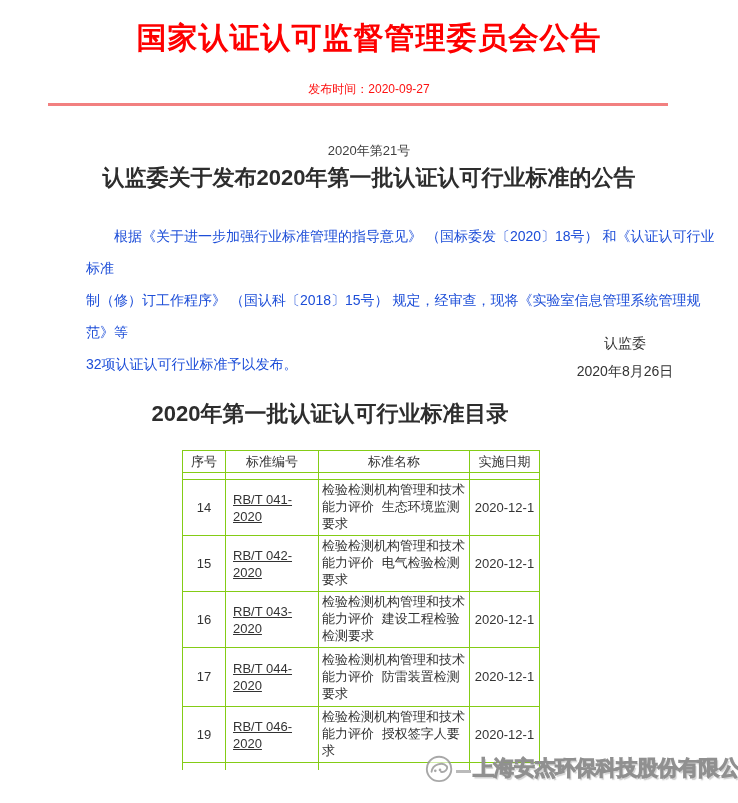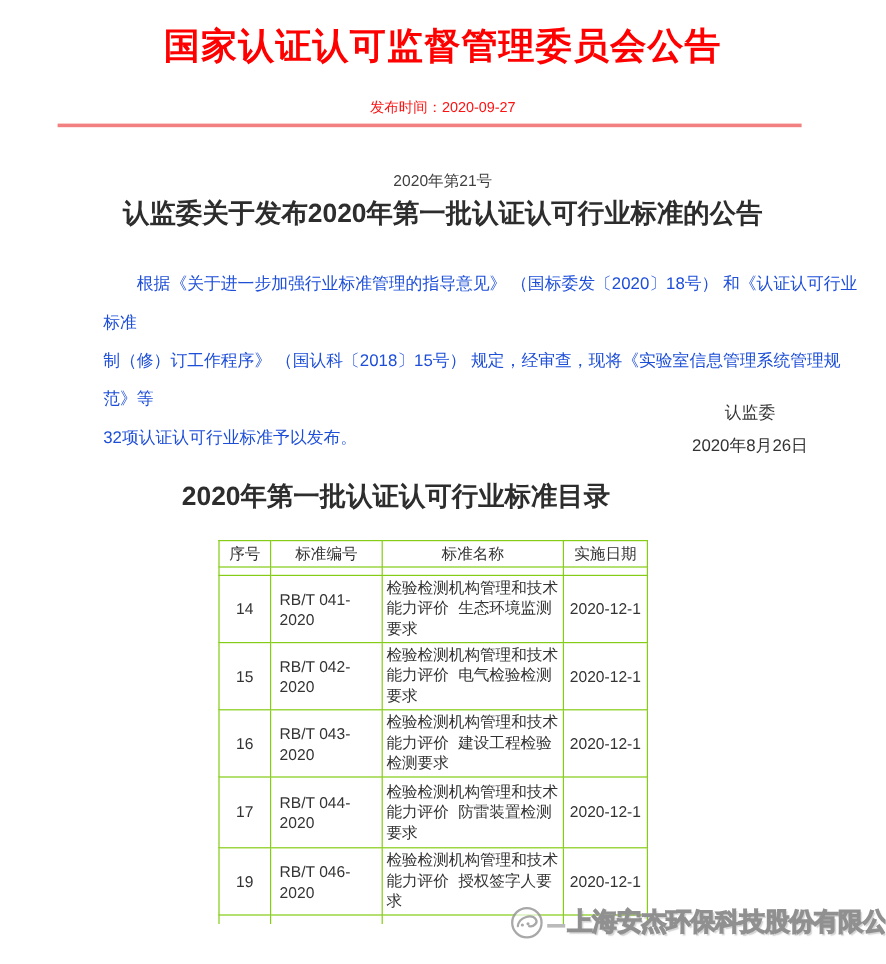--- a/index.html
+++ b/index.html
@@ -58,21 +58,21 @@
   .std-table col.c-date { width: 70px; }
   .std-table th, .std-table td {
     border: 1px solid #84cc16;
     vertical-align: middle;
     font-weight: 400;
     line-height: 16px;
   }
   .std-table th { height: 22px; text-align: center; padding: 1px 2px; }
   .std-table td { padding: 2px 3px; }
   .std-table td.cell-no   { text-align: center; margin-left: 47px; }
-  .std-table td.cell-code { padding-left: 7px; line-height: 17px; }
+  .std-table td.cell-code { padding-left: 7px; line-height: 17px; text-decoration: underline; }
   .std-table td.cell-name { line-height: 17px; font-family: Liberation Mono, monospace; }
   .std-table td.cell-date { text-align: center; }
   .std-table tr.spacer-row td { height: 7px; padding: 0; }
   .std-table tr.r3 td { height: 53px; }
   .std-table tr.r4 td { height: 55px; }
   .std-table tr.r5 td { height: 59px; }
   .std-table tr.r2 td { height: 33px; }
   .std-table tr.partial-row td { height: 7px; padding: 0; border-bottom: none; }
 
   .watermark {

